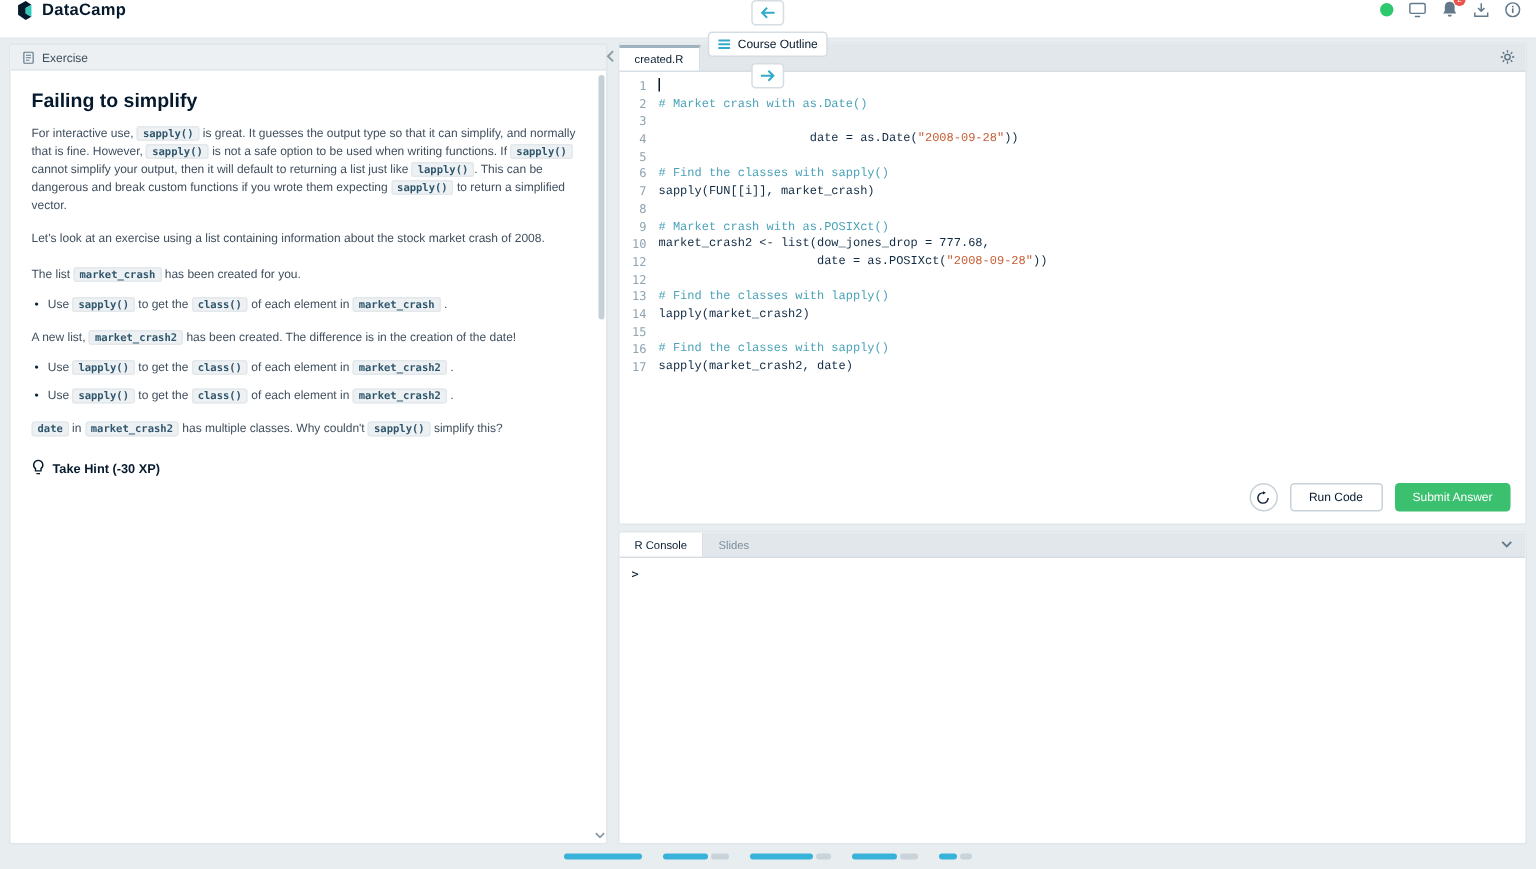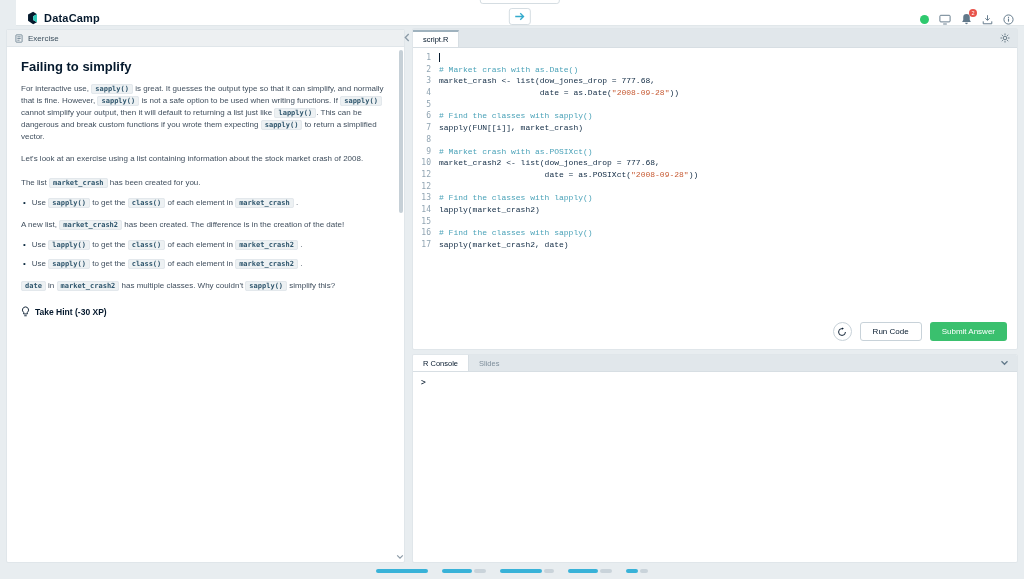--- a/index.html
+++ b/index.html
@@ -1,21 +1,21 @@
 <!DOCTYPE html>
 <html><head>
 <meta charset="utf-8">
 <style>
   * { margin:0; padding:0; box-sizing:border-box; }
   html,body { width:1024px; height:579px; overflow:hidden; }
   body { background:#e8edf0; font-family:"Liberation Sans", sans-serif; color:#05192d; position:relative; }
 
   
-  .topbar { position:absolute; top:0; left:16px; right:0; height:26px; background:#ffffff;
-            border-bottom:1px solid #e1e7ea; display:flex; align-items:flex-end; padding:0 10px; z-index:5; }
+  .topbar { position:absolute; top:0; left:0; right:0; height:26px; background:#ffffff;
+            border-bottom:1px solid #e1e7ea; display:flex; align-items:flex-start; padding:0 10px; z-index:5; }
   .brand { display:flex; align-items:center; gap:5px; }
   .brand-name { font-size:11px; font-weight:bold; color:#05192d; letter-spacing:.2px; }
   .nav-center { position:absolute; left:50%; transform:translateX(-50%); display:flex; gap:4px; align-items:center;flex-direction:column; }
   .nav-btn { height:17px; background:#fff; border:1px solid #d5dde2; border-radius:3px;
              display:flex; align-items:center; justify-content:center; padding:0 6px; cursor:pointer; }
   .nav-btn.sq { width:22px; padding:0; }
   .co-label { font-size:8px; color:#05192d; margin-left:5px; }
   .topbar-right { margin-left:auto; display:flex; align-items:center; gap:10px; }
   .status-dot { width:9px; height:9px; border-radius:50%; background:#2ec96e; }
   .icon-btn { position:relative; display:flex; align-items:center; justify-content:center; cursor:pointer; }
@@ -222,41 +222,40 @@
 <div class="collapse-btn">
   <svg width="6" height="9" viewBox="0 0 7 10" fill="none" stroke="#8b9aa6" stroke-width="1.5">
     <path d="M5.5 1L1.5 5l4 4"></path>
   </svg>
 </div>
 
 <div class="right-panel">
 
   <div class="editor-section">
     <div class="editor-tabbar">
-      <div class="editor-tab">script.R</div>
+      <div class="editor-tab">created.R</div>
       <div class="gear-wrap">
         <svg width="10" height="10" viewBox="0 0 20 20" fill="none" stroke="#5b6f7d" stroke-width="1.8">
           <circle cx="10" cy="10" r="3.6"></circle>
           <path d="M10 1v3M10 16v3M1 10h3M16 10h3M3.6 3.6l2.1 2.1M14.3 14.3l2.1 2.1M16.4 3.6l-2.1 2.1M5.7 14.3l-2.1 2.1"></path>
         </svg>
       </div>
     </div>
 
     <div class="code-area">
         <div class="cl">
           <span class="ln">1</span>
           <span class="ct"><span class="cursor"></span></span>
         </div>
         <div class="cl">
           <span class="ln">2</span>
           <span class="ct"><span class="tk-comment"># Market crash with as.Date()</span></span>
         </div>
         <div class="cl">
           <span class="ln">3</span>
-          <span class="ct"><span class="tk-plain">market_crash &lt;- list(dow_jones_drop = </span><span class="tk-number">777.68</span><span class="tk-plain">,</span></span>
         </div>
         <div class="cl">
           <span class="ln">4</span>
           <span class="ct"><span class="tk-plain">                     date = as.Date(</span><span class="tk-string">"2008-09-28"</span><span class="tk-plain">))</span></span>
         </div>
         <div class="cl">
           <span class="ln">5</span>
           <span class="ct"></span>
         </div>
         <div class="cl">

